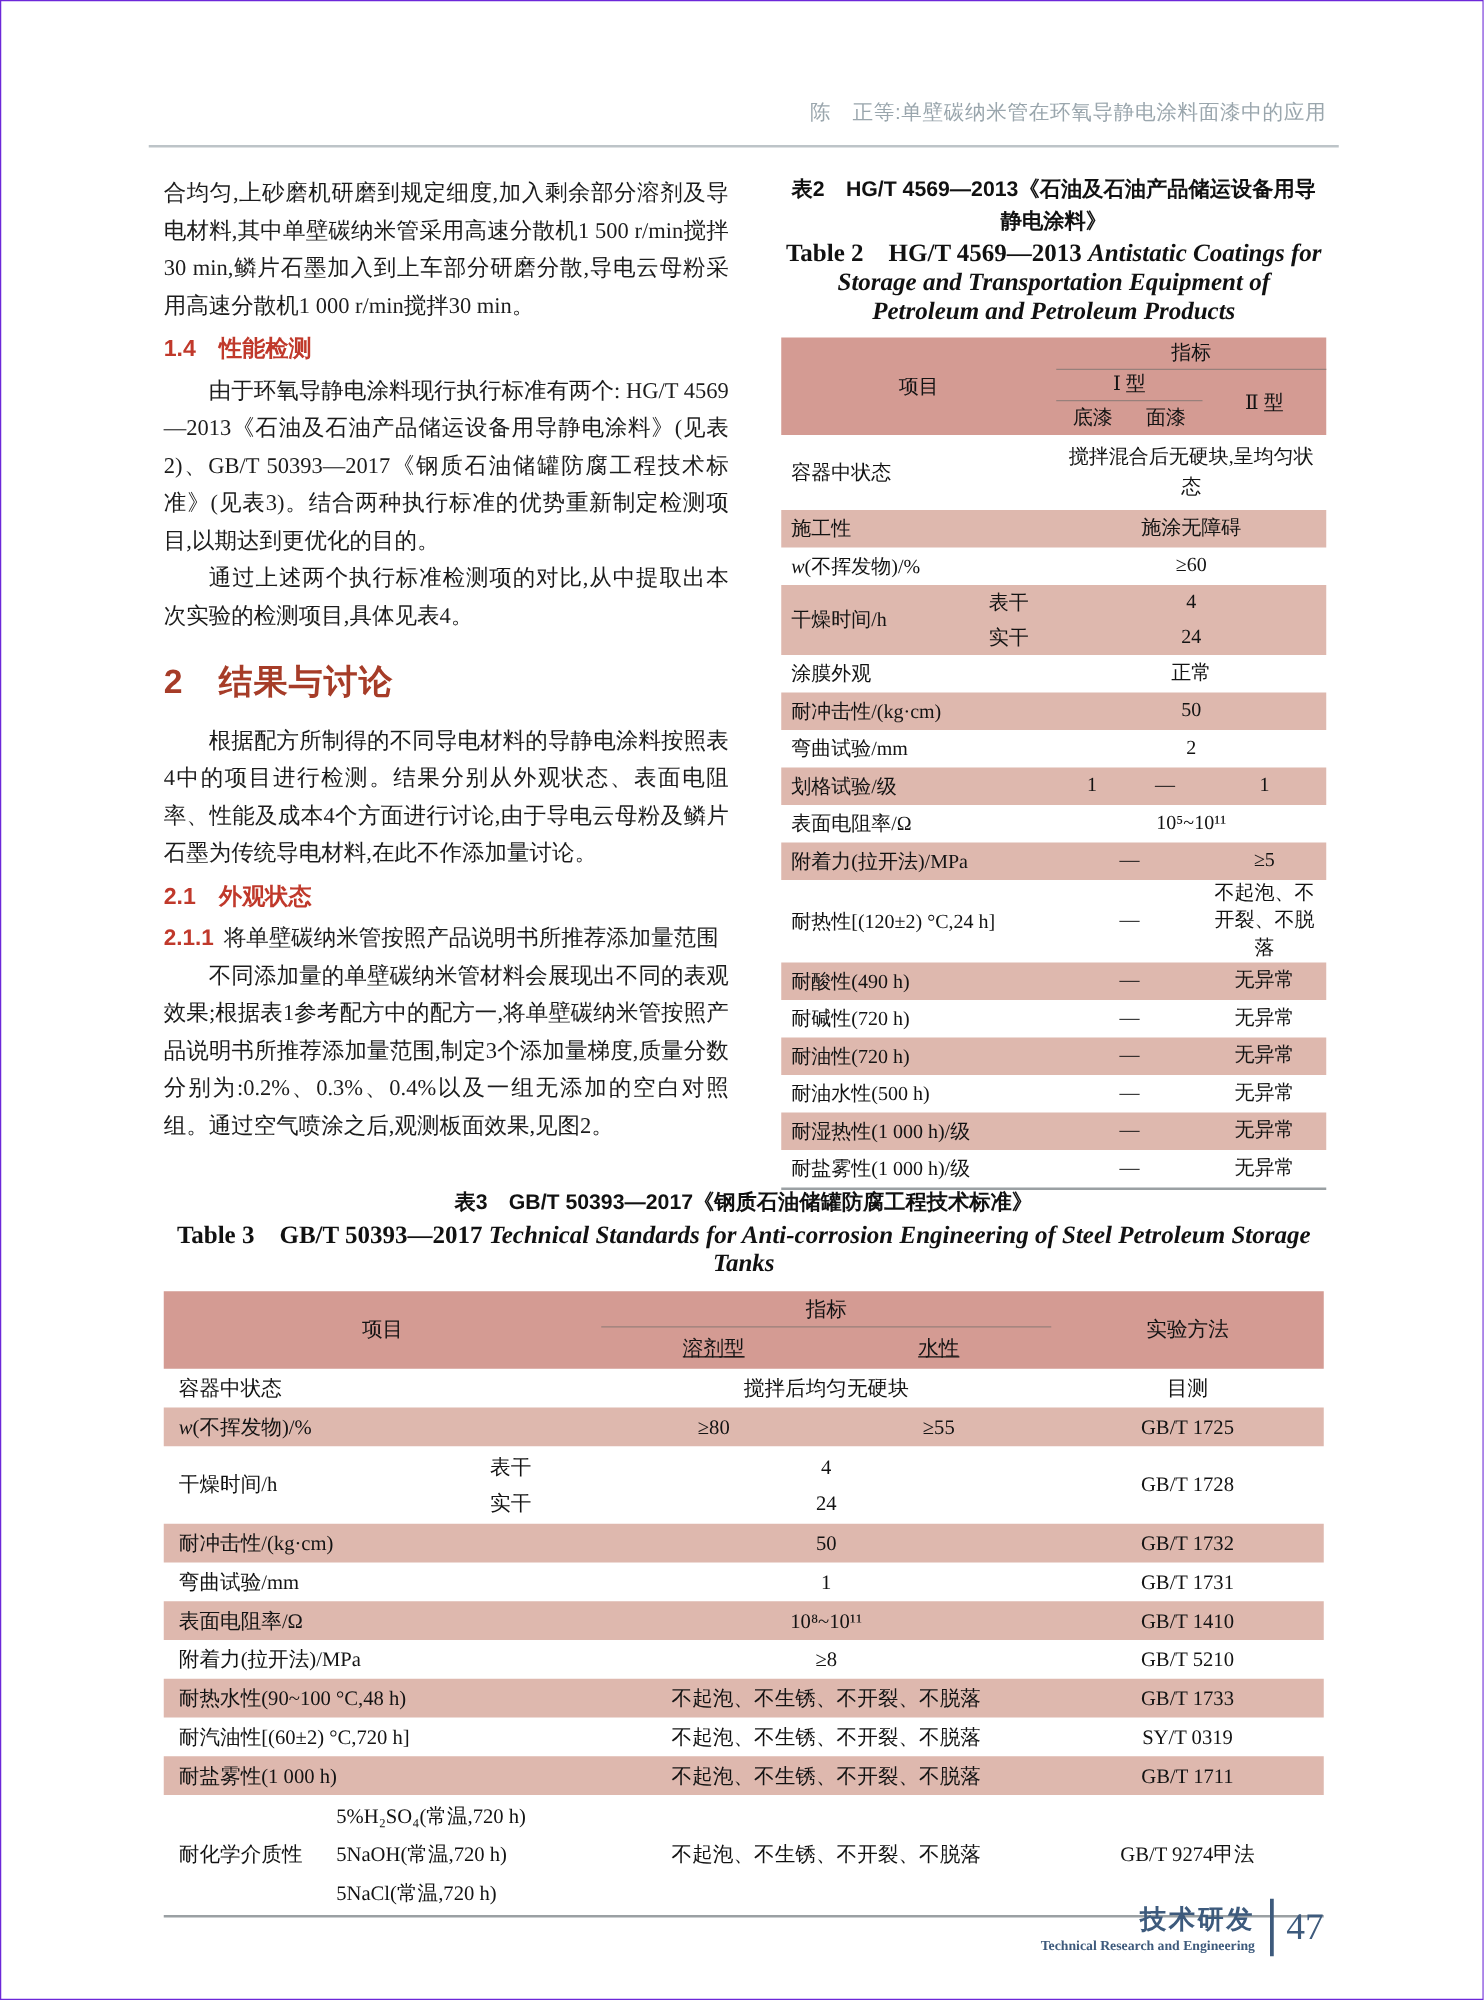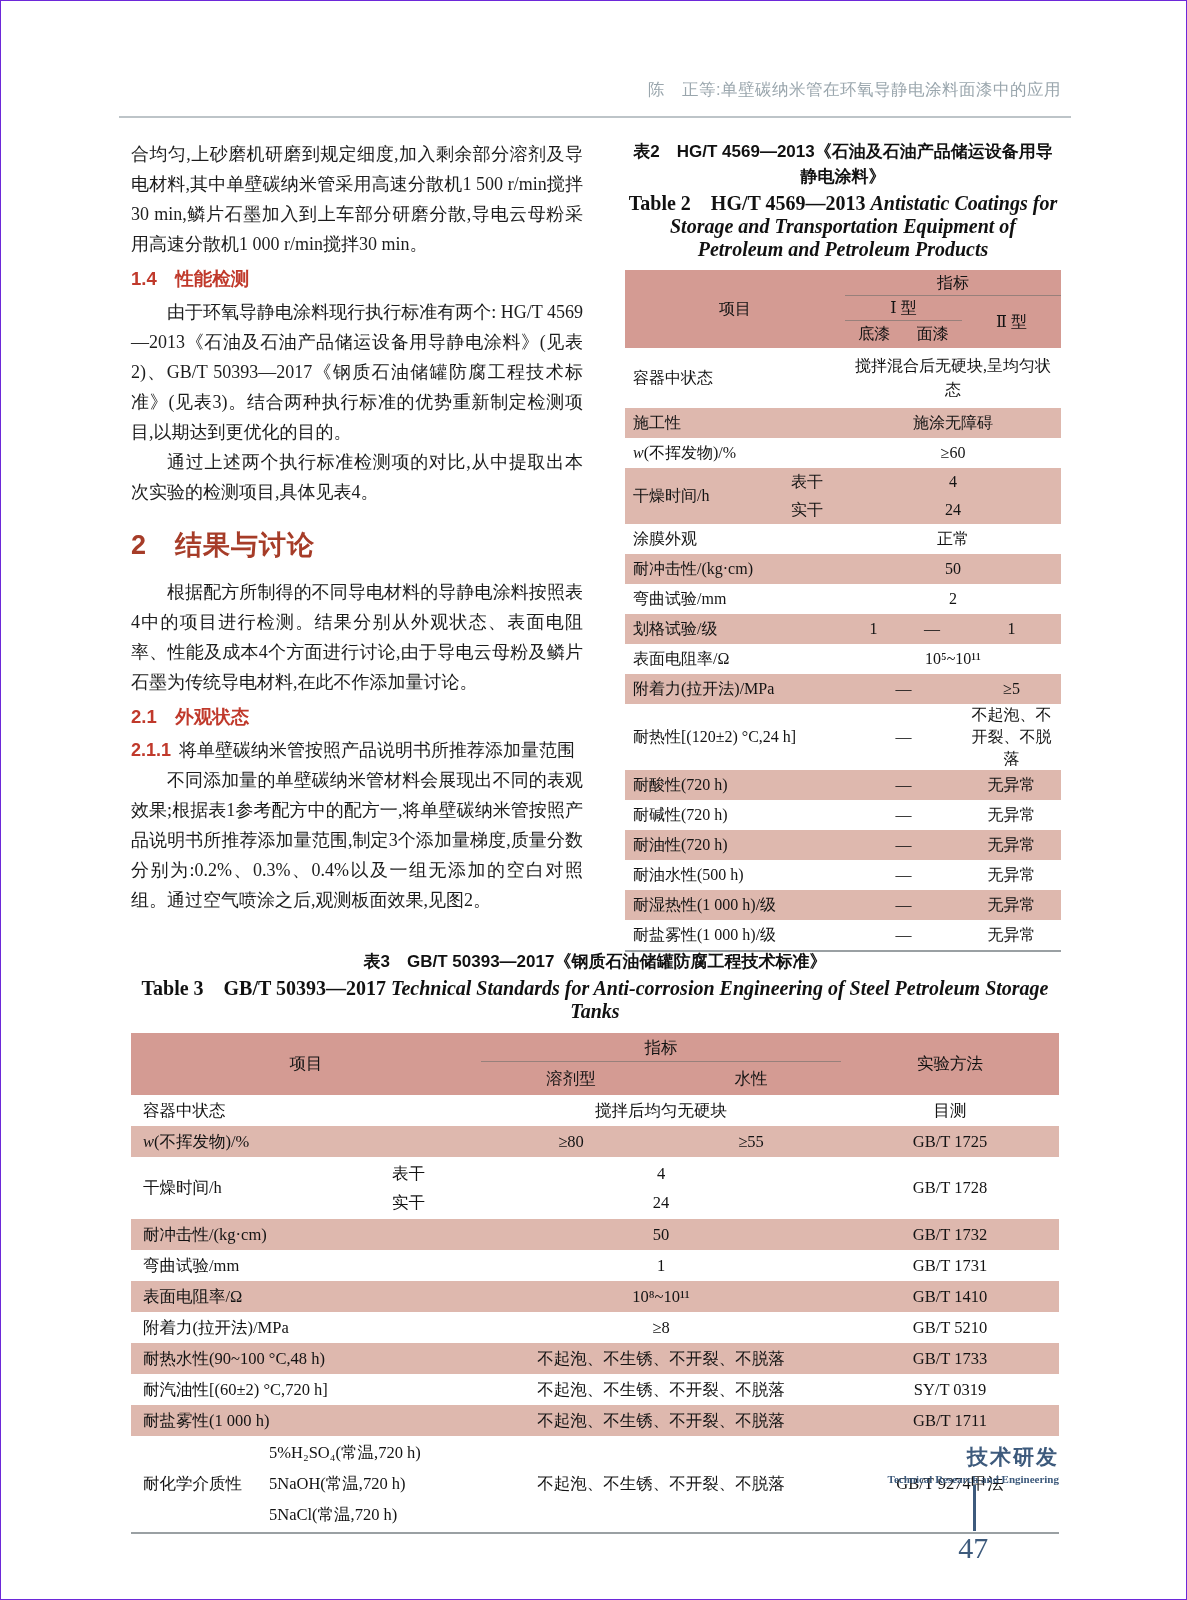--- a/index.html
+++ b/index.html
@@ -81,40 +81,40 @@
   .ital { font-style:italic; }
 
   
   .t3sec { position:absolute; top:948px; left:130px; width:928px; }
   .t3 { margin-top:10px; width:928px; font-size:16.5px; border-bottom:2px solid #9aa0a3; color:#131313; }
   .t3 .thead { background:#d49b93; height:62px; display:flex; }
   .t3 .th-item { width:350px; display:flex; align-items:center; justify-content:center; }
   .t3 .th-mid { width:360px; display:flex; flex-direction:column; }
   .t3 .th-ind { height:29px; line-height:30px; text-align:center; border-bottom:1px solid #98807b; }
   .t3 .th-sub { flex:1; display:flex; }
-  .t3 .th-sub span { flex:1; display:flex; align-items:center; justify-content:center; }
+  .t3 .th-sub span { flex:1; display:flex; align-items:center; justify-content:center;text-decoration:underline; }
   .t3 .th-method { flex:1; display:flex; align-items:center; justify-content:center; }
 
   .t3 .row { display:flex; align-items:center; min-height:31px; }
   .t3 .row.pink { background:#deb8ae; }
   .t3 .row.tall-sub { min-height:62px; }
   .t3 .row.tall-chem { min-height:96px; }
   .t3 .lbl { width:350px; padding-left:12px; }
   .t3 .vspan { width:360px; text-align:center; }
   .t3 .v1 { width:180px; text-align:center; }
   .t3 .v2 { width:180px; text-align:center; }
   .t3 .method { flex:1; text-align:center; }
   .t3 .lbl-flex { display:flex; align-items:center; height:100%; }
   .t3 .subcol { margin-left:auto; margin-right:56px; display:flex; flex-direction:column; justify-content:space-around; height:58px; }
   .t3 .subvals { width:360px; display:flex; flex-direction:column; justify-content:space-around; height:58px; text-align:center; }
   .t3 .chem-main { width:126px; }
   .t3 .chem-list { flex:1; display:flex; flex-direction:column; justify-content:space-around; height:92px; align-items:flex-start; }
 
   
-  .footer { position:absolute; right:127px; bottom:34px; display:flex; align-items:center; color:#3d5a7c;flex-direction:column; }
+  .footer { position:absolute; right:127px; bottom:34px; display:flex; align-items:center; color:#3d5a7c; }
   .footer-labels { text-align:right; }
   .footer-zh { font-family:"Liberation Sans","DejaVu Sans",sans-serif; font-weight:bold; font-size:21px; letter-spacing:2px; }
   .footer-en { font-weight:bold; font-size:11px; margin-top:2px; }
   .footer-bar { width:3px; height:46px; background:#3d5a7c; margin:0 10px 0 12px; }
   .footer-page { font-size:30px; }
 </style>
 </head>
 <body>
 
 <div class="page">
@@ -213,21 +213,21 @@
           <div class="lbl">附着力(拉开法)/MPa</div>
           <div class="vdash">—</div>
           <div class="v2">≥5</div>
         </div>
         <div class="row tall2">
           <div class="lbl">耐热性[(120±2) °C,24 h]</div>
           <div class="vdash">—</div>
           <div class="v2">不起泡、不开裂、不脱落</div>
         </div>
         <div class="row pink">
-          <div class="lbl">耐酸性(720 h)</div>
+          <div class="lbl">耐酸性(490 h)</div>
           <div class="vdash">—</div>
           <div class="v2">无异常</div>
         </div>
         <div class="row">
           <div class="lbl">耐碱性(720 h)</div>
           <div class="vdash">—</div>
           <div class="v2">无异常</div>
         </div>
         <div class="row pink">
           <div class="lbl">耐油性(720 h)</div>

